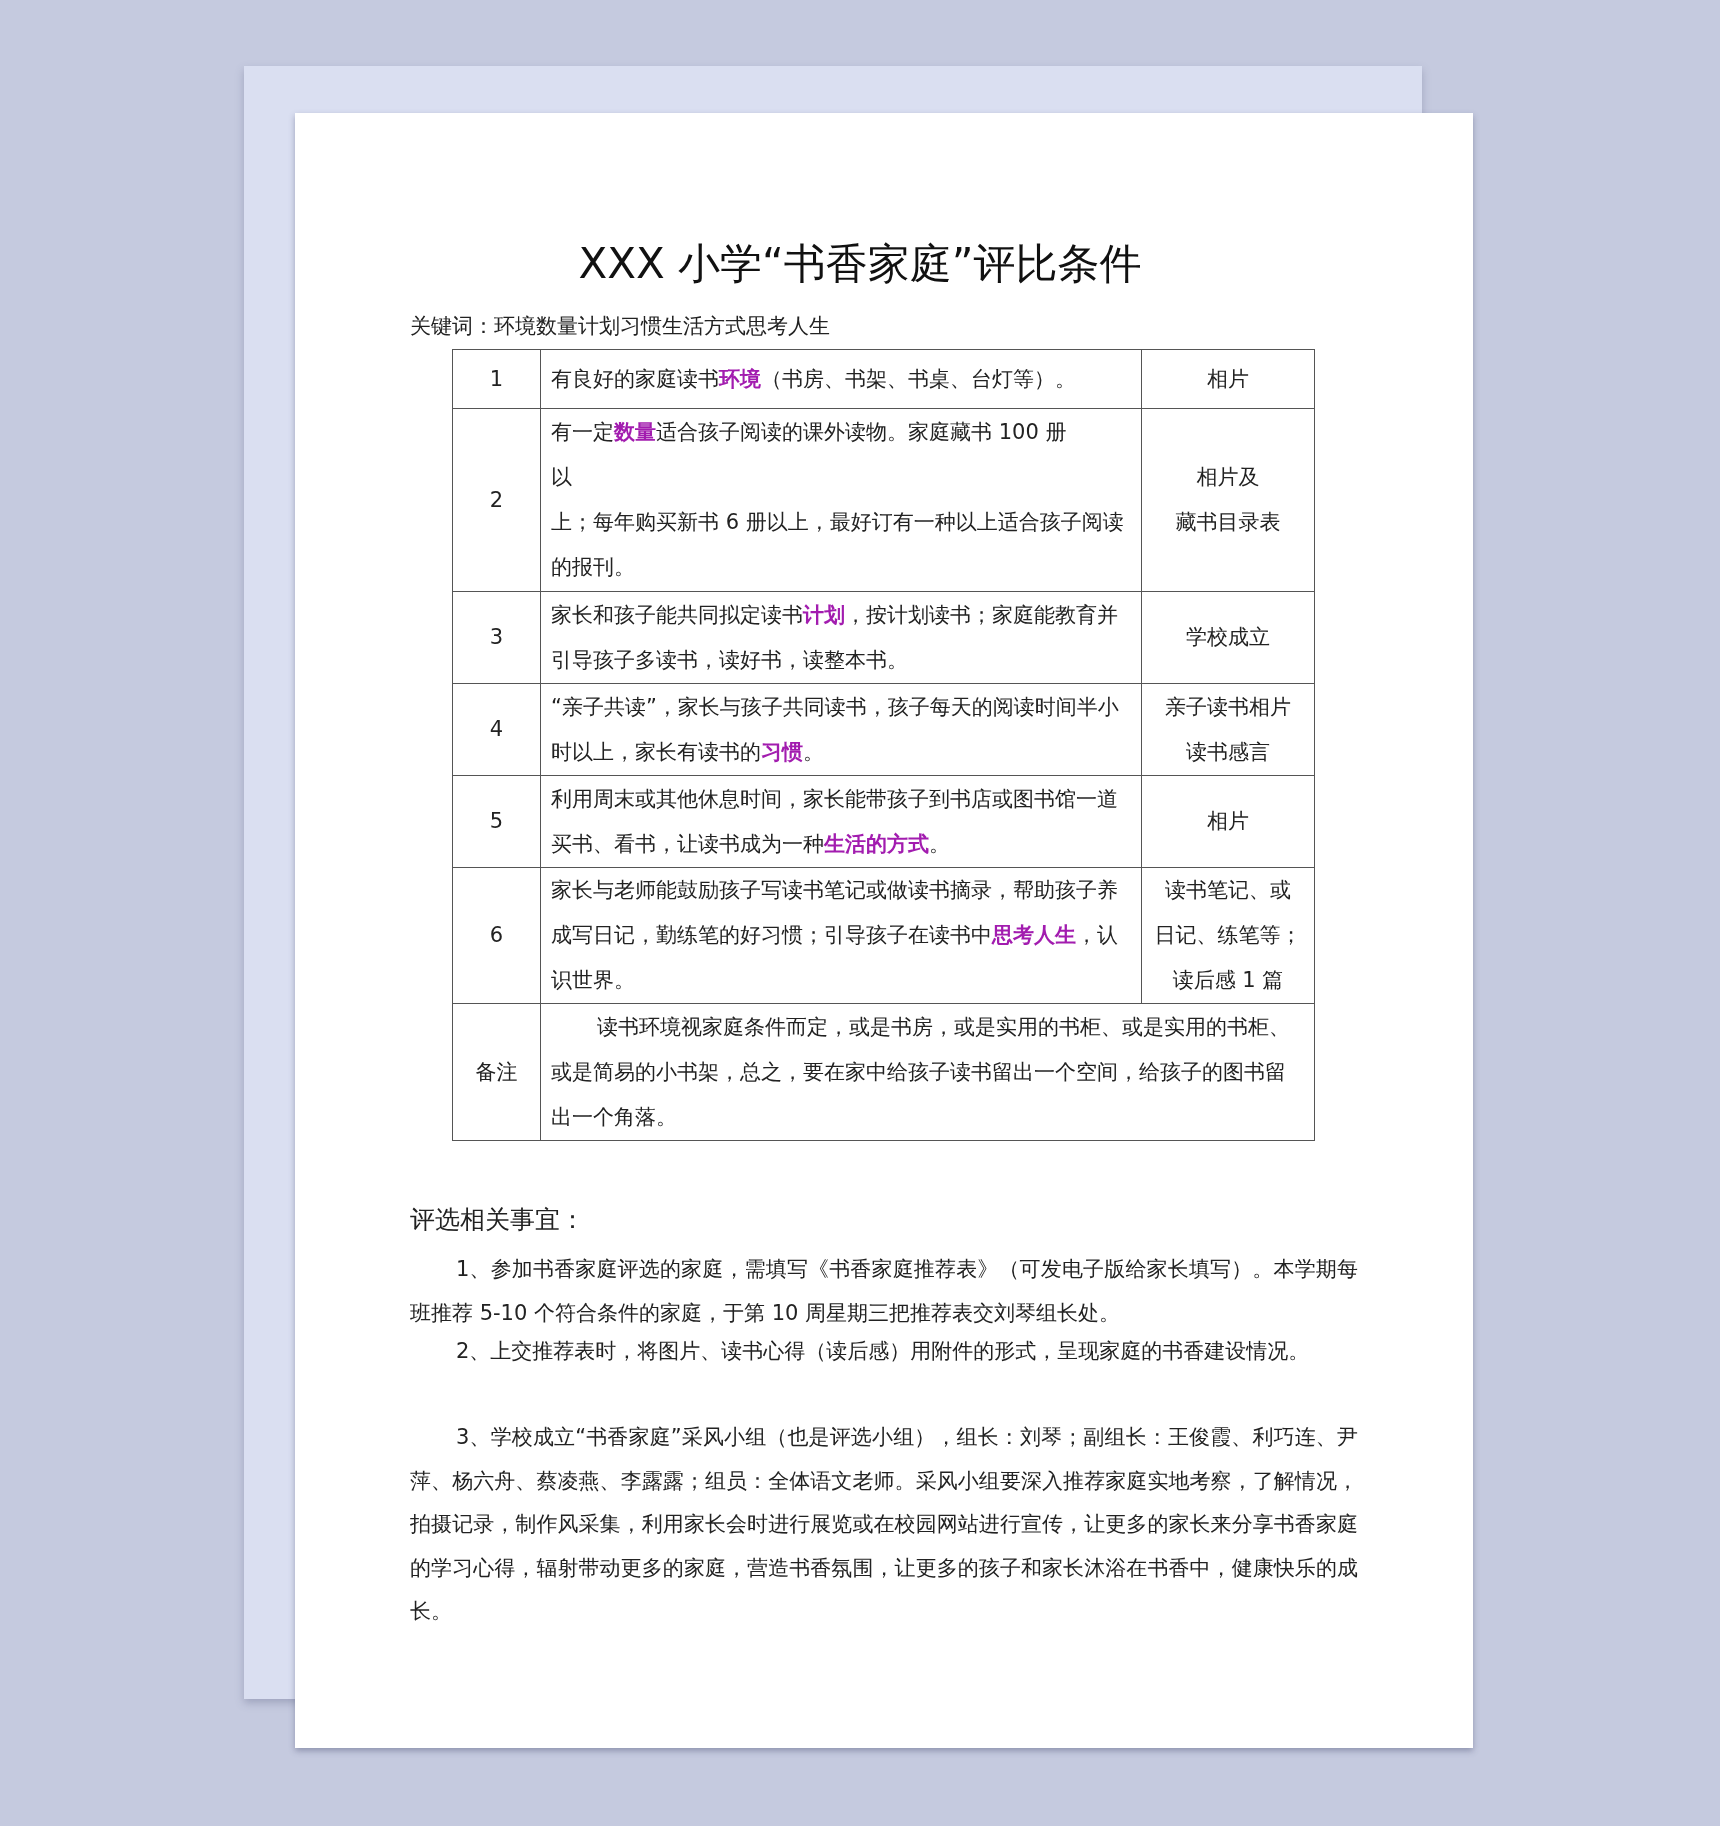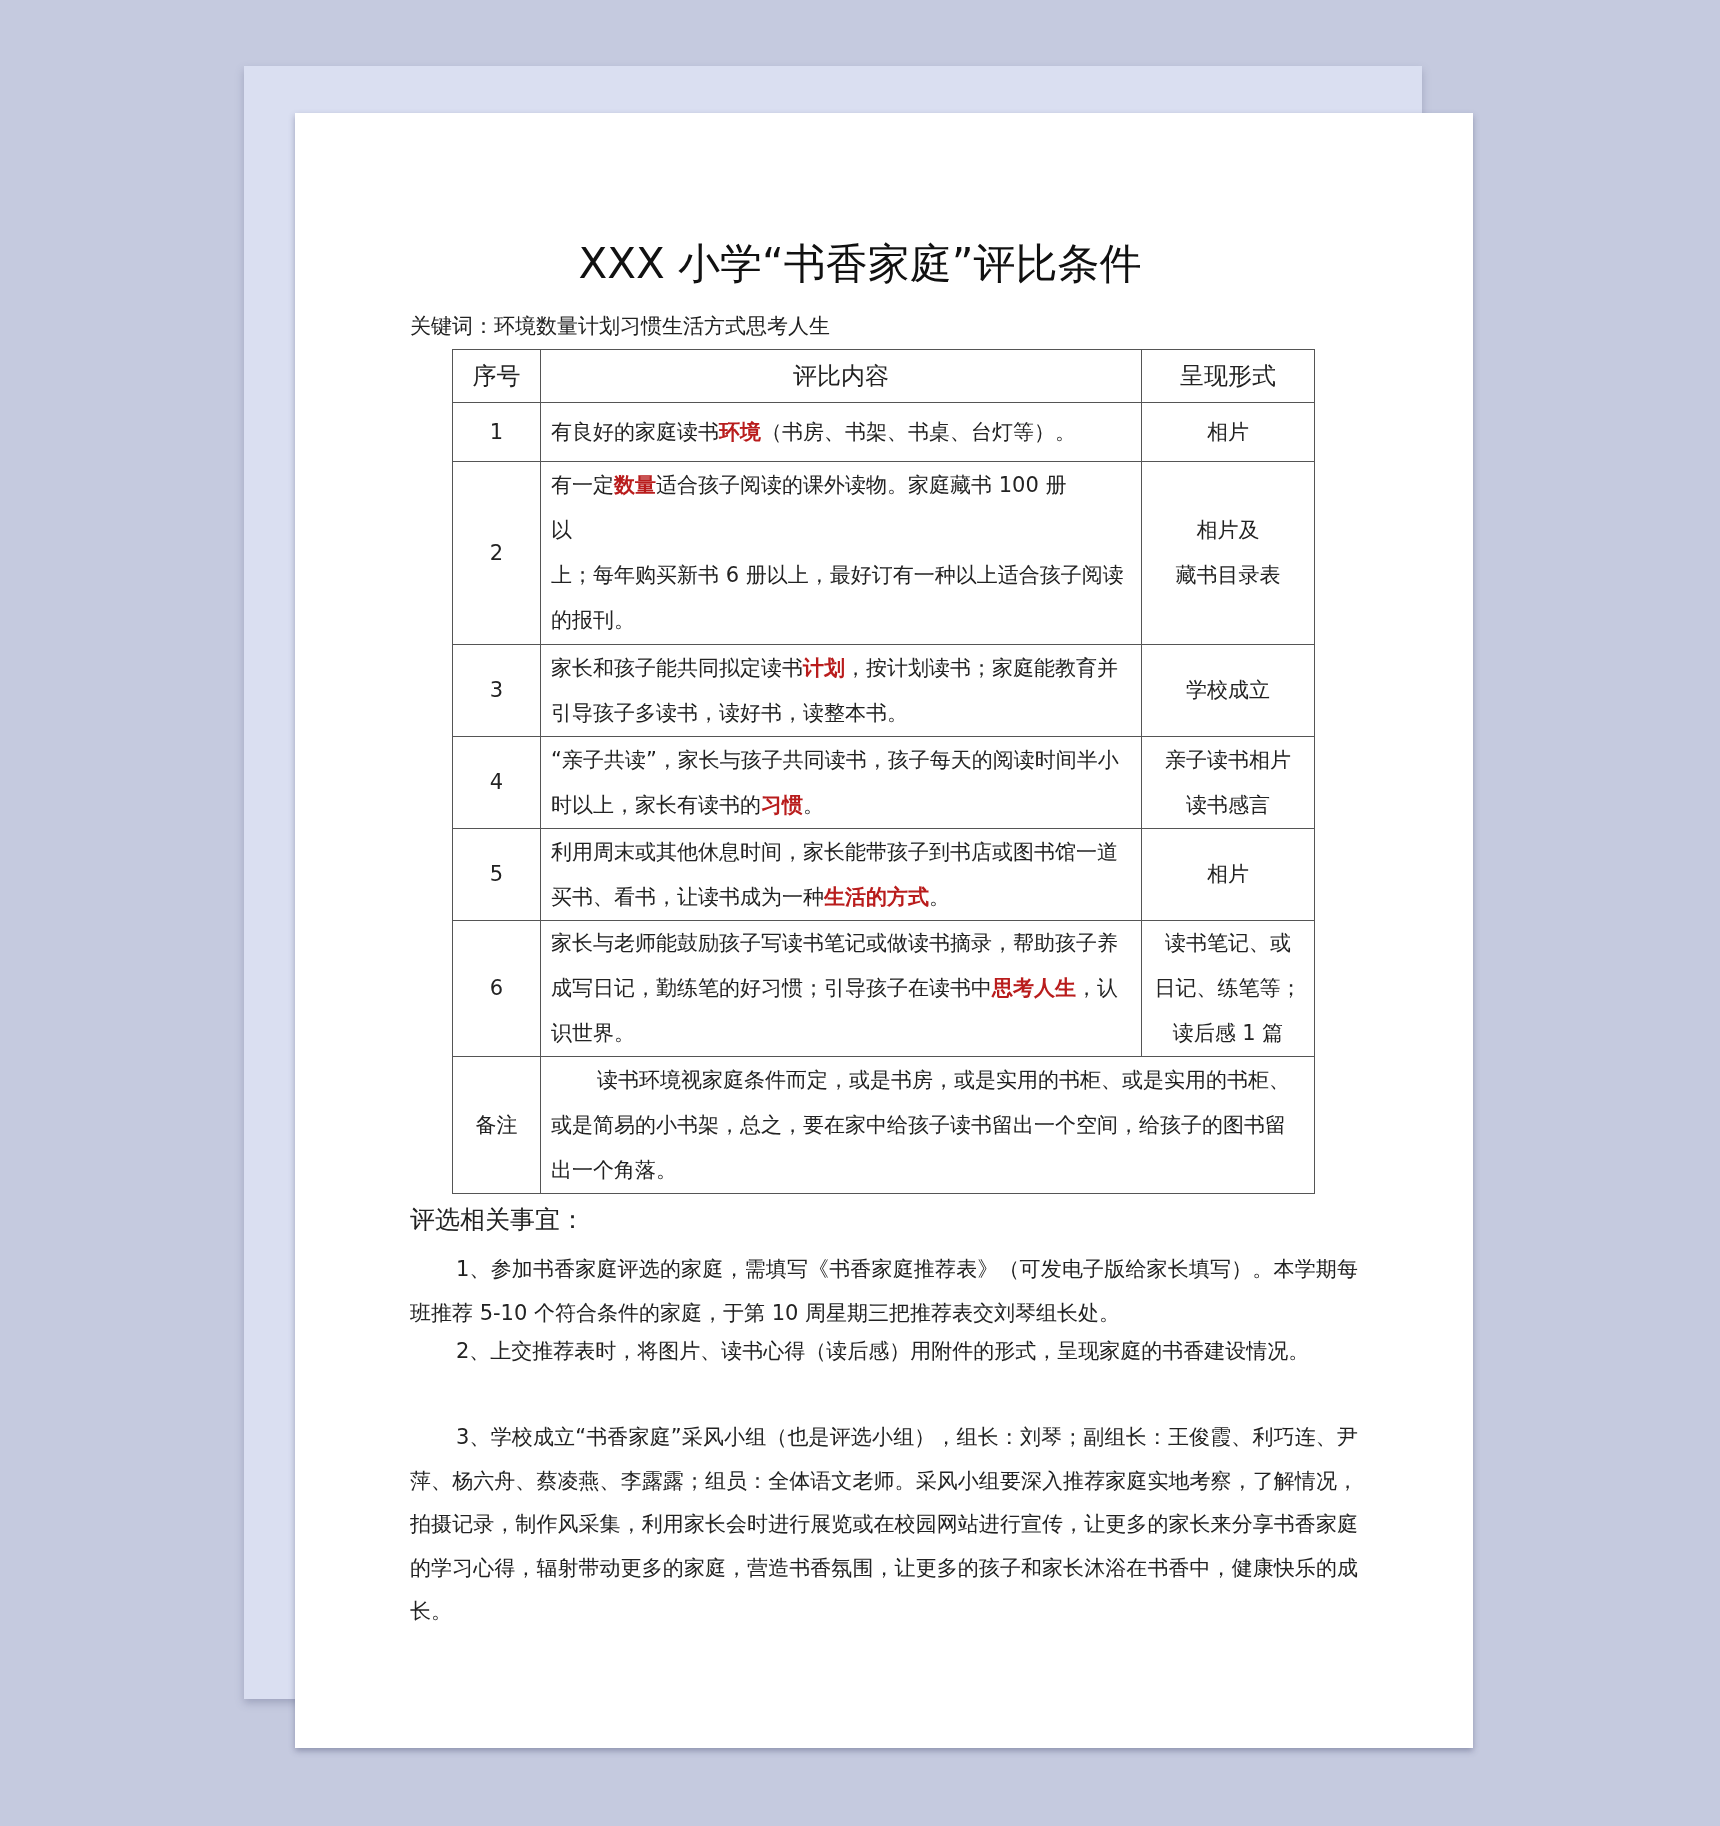--- a/index.html
+++ b/index.html
@@ -34,21 +34,21 @@
   }
   table.criteria td, table.criteria th {
     border:1.5px solid #555; padding:0 10px; vertical-align:middle;
     font-weight:normal; line-height:45px;
   }
   table.criteria th { font-size:24px; height:52px; }
   .c-num { text-align:center; }
   .c-form { text-align:center; }
   .c-content { text-align:left; }
   .center-line { display:block; }
-  b.kw { font-weight:bold; color:#b91c1c; }
+  b.kw { font-weight:bold; color:#a21caf; }
   .section-heading {
     position:absolute; left:410px; top:1200px;
     font-size:25px; line-height:40px; color:#222;
   }
   .para {
     position:absolute; left:410px; width:948px;
     font-size:21px; line-height:43.5px; color:#222;
     text-indent:46px; text-align:justify;
   }
 </style>
@@ -62,25 +62,20 @@
 
 <div class="keywords"><span>关键词：</span><span>环境数量计划习惯生活方式思考人生</span></div>
 
 <table class="criteria">
   <colgroup>
     <col style="width:88px">
     <col style="width:601px">
     <col style="width:173px">
   </colgroup>
   <tbody>
-      <tr>
-    <th>序号</th>
-    <th>评比内容</th>
-    <th>呈现形式</th>
-  </tr>
   <tr style="height:59px">
     <td class="c-num">1</td>
     <td class="c-content"><span>有良好的家庭读书</span><b class="kw">环境</b><span>（书房、书架、书桌、台灯等）。</span></td>
     <td class="c-form"><span>相片</span></td>
   </tr>
   <tr style="height:183px">
     <td class="c-num">2</td>
     <td class="c-content"><span class="center-line"><span>有一定</span><b class="kw">数量</b><span>适合孩子阅读的课外读物。家庭藏书 100 册</span></span><span class="center-line">以</span><span>上；每年购买新书 6 册以上，最好订有一种以上适合孩子阅读的报刊。</span></td>
     <td class="c-form">
           <span class="center-line">相片及</span>

